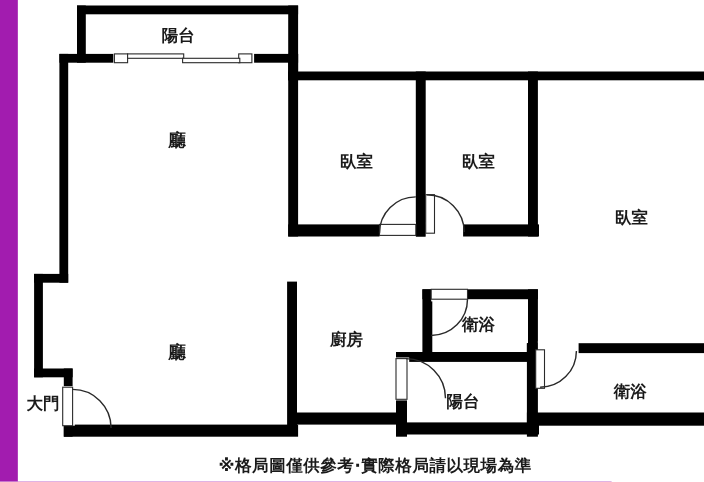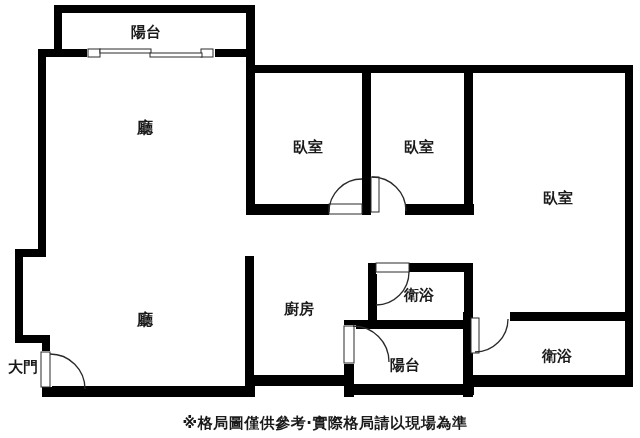--- a/index.html
+++ b/index.html
@@ -1,16 +1,16 @@
 <!DOCTYPE html>
 <html><head>
 <meta charset="utf-8">
 <style>
   html, body { margin: 0; padding: 0; background: #ffffff; }
-  .plan-wrap { width: 540px; height: 438px; position: relative; background: #a21caf; }
+  .plan-wrap { width: 540px; height: 438px; position: relative; background: #a21caf; padding-left: 16px; }
   svg { display: block; }
   text { font-family: "DejaVu Sans", sans-serif; font-weight: 700; }
   .room-label { font-size: 15px; }
   .room-label-lg { font-size: 16px; }
   .caption-text { font-size: 15px; letter-spacing: 0.5px; }
   .door-arc { fill: none; stroke-width: 1.3px; }
   .door-leaf { stroke-width: 1px; }
   .win-part { stroke-width: 1px; }
 </style>
 </head>

